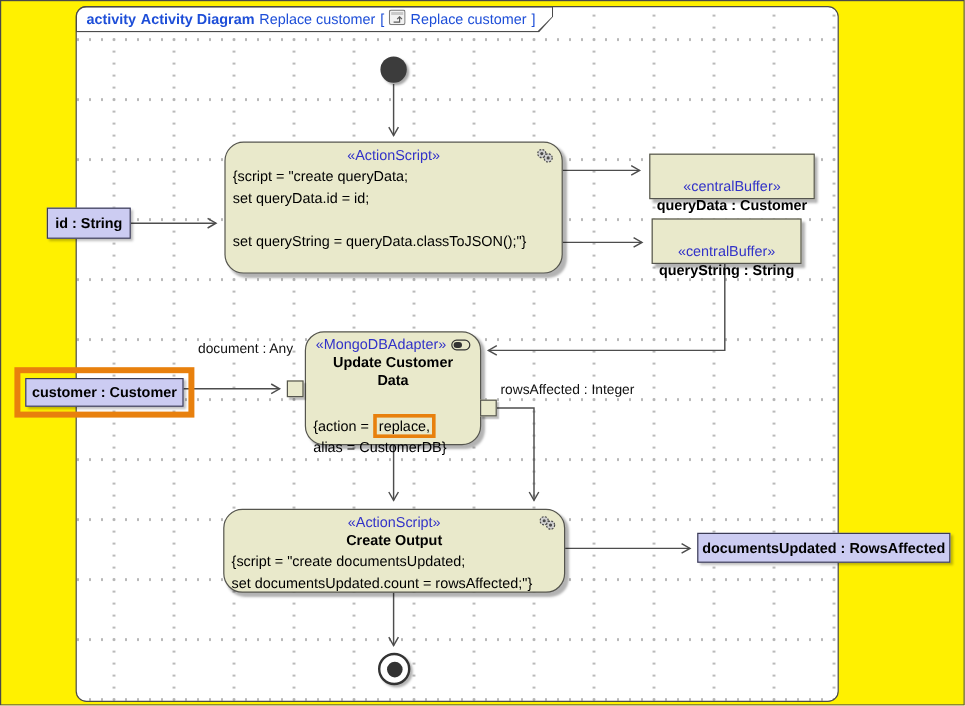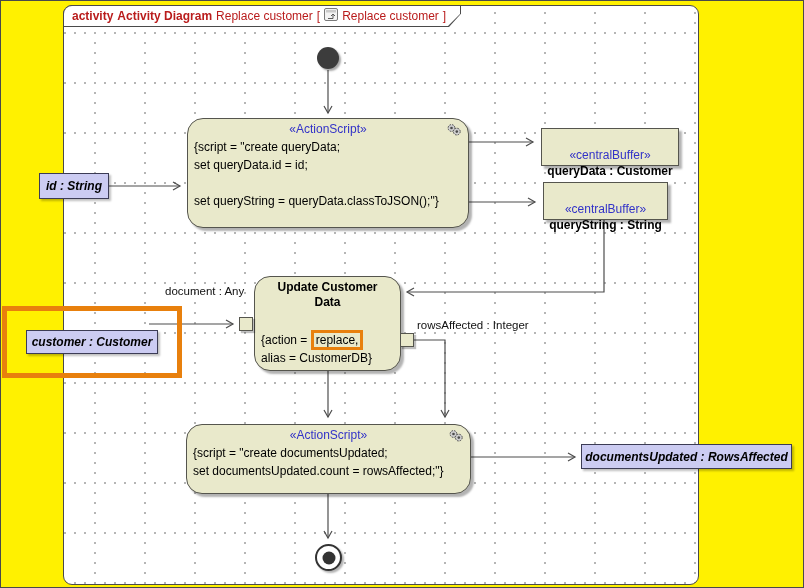--- a/index.html
+++ b/index.html
@@ -33,21 +33,21 @@
     background:#4a4a4a; z-index:5;
     clip-path:polygon(0 0, 100% 0, 100% 40%, calc(100% - 12px) 100%, 0 100%);
     border-top-left-radius:9px;
   }
   .tab-inner {
     position:absolute; left:1px; top:1px; width:396px; height:20px;
     background:#fff;
     clip-path:polygon(0 0, 100% 0, 100% 40%, calc(100% - 12px) 100%, 0 100%);
     border-top-left-radius:8px;
     display:flex; align-items:center; gap:4px;
-    padding:0 18px 0 8px; font-size:12px; white-space:nowrap; color:#b91c1c;
+    padding:0 18px 0 8px; font-size:12px; white-space:nowrap; color:#1d4ed8;
   }
   .tab-inner .bold { font-weight:bold; }
 
   
   #edges { position:absolute; left:0; top:0; width:804px; height:588px; z-index:2; pointer-events:none; }
   #edges path { stroke:var(--edge,#4d4d4d); stroke-width:1.2; fill:none; pointer-events:stroke; }
 
   
   .node { position:absolute; z-index:3; }
 
@@ -83,26 +83,26 @@
     font-size:12px; text-align:center; padding-top:18px;
   }
   .buffer .buffer-name { font-weight:bold; line-height:16px; }
   .buffer .stereo { line-height:16px; }
 
   .object-node {
     background:var(--object-fill,#ccccf2);
     border:1px solid #3c3c55;
     box-shadow:2px 2px 2px rgba(0,0,0,.25);
     font-size:12px; font-weight:bold; text-align:center; color:#000;
-    display:flex; align-items:center; justify-content:center; white-space:nowrap;font-style:italic;
+    display:flex; align-items:center; justify-content:center; white-space:nowrap;
   }
 
   .selection-frame {
-    position:absolute; left:1px; top:305px; z-index:4;
-    border:5px solid var(--selection,#e8800d); padding:19px;
+    position:absolute; left:11px; top:305px; z-index:4;
+    border:5px solid var(--selection,#e8800d); padding:4px;
     background:transparent;
   }
 
   .pin {
     position:absolute; width:14px; height:14px; z-index:4;
     background:var(--action-fill,#e9e9cb); border:1px solid #55554e;
     box-shadow:2px 2px 1px rgba(0,0,0,.25);
   }
 
   .edge-label { position:absolute; z-index:3; font-size:11.5px; color:#111; white-space:nowrap; }
@@ -200,20 +200,23 @@
     <span>id : String</span>
   </div>
 
   <div class="selection-frame">
     <div class="object-node" style="position:relative; width:132px; height:24px;">
       <span>customer : Customer</span>
     </div>
   </div>
 
   <div class="node action" style="left:253px; top:275px; width:147px; height:95px;">
+    <div class="stereo" style="white-space:nowrap;">
+      <span>«MongoDBAdapter»</span><span class="adapter-icon"><span class="dot"></span></span>
+    </div>
     <div class="action-name" style="padding:0 14px;">Update Customer Data</div>
     <div class="action-body-line" style="margin-top:20px;">
       <span>{action = </span><span class="hl">replace,</span>
     </div>
     <div class="action-body-line" style="line-height:17px;">alias = CustomerDB}</div>
   </div>
 
   <div class="pin" style="left:238px; top:316px;"></div>
   <div class="pin" style="left:399px; top:332px;"></div>
 
@@ -223,20 +226,21 @@
   <div class="node action" style="left:185px; top:423px; width:285px; height:70px;">
     <div class="gears">
       <svg width="18" height="14" viewBox="0 0 18 14">
         <circle cx="6.5" cy="5" r="3.4" fill="#cfcfcf" stroke="#4a4a4a" stroke-dasharray="1.6 1.1"></circle>
         <circle cx="6.5" cy="5" r="1.3" fill="#4a4a4a"></circle>
         <circle cx="11.8" cy="8.6" r="3.4" fill="#cfcfcf" stroke="#4a4a4a" stroke-dasharray="1.6 1.1"></circle>
         <circle cx="11.8" cy="8.6" r="1.3" fill="#4a4a4a"></circle>
       </svg>
     </div>
     <div class="stereo">«ActionScript»</div>
+    <div class="action-name">Create Output</div>
     <div class="code">
       <div class="code-line">{script = "create documentsUpdated;</div>
       <div class="code-line">set documentsUpdated.count = rowsAffected;"}</div>
     </div>
   </div>
 
   <div class="node object-node" style="left:580px; top:443px; width:211px; height:25px; z-index:4;">
     <span>documentsUpdated : RowsAffected</span>
   </div>
 

